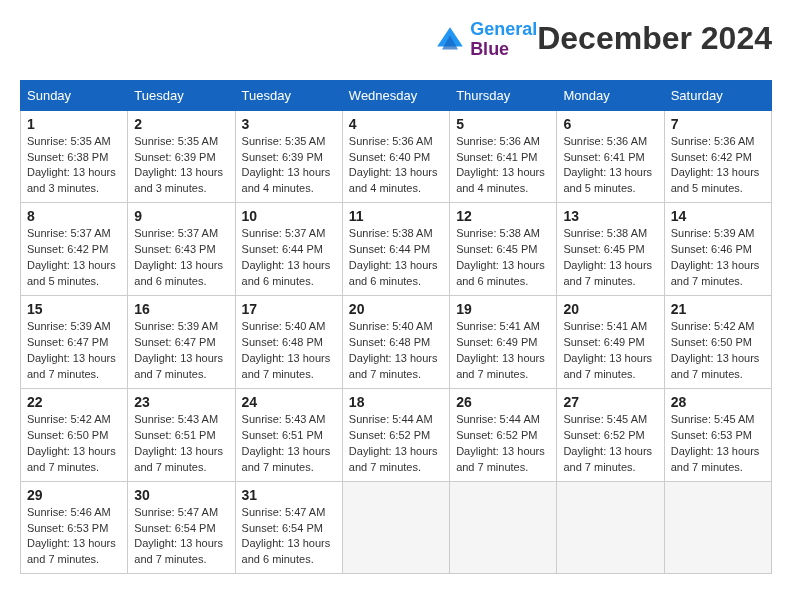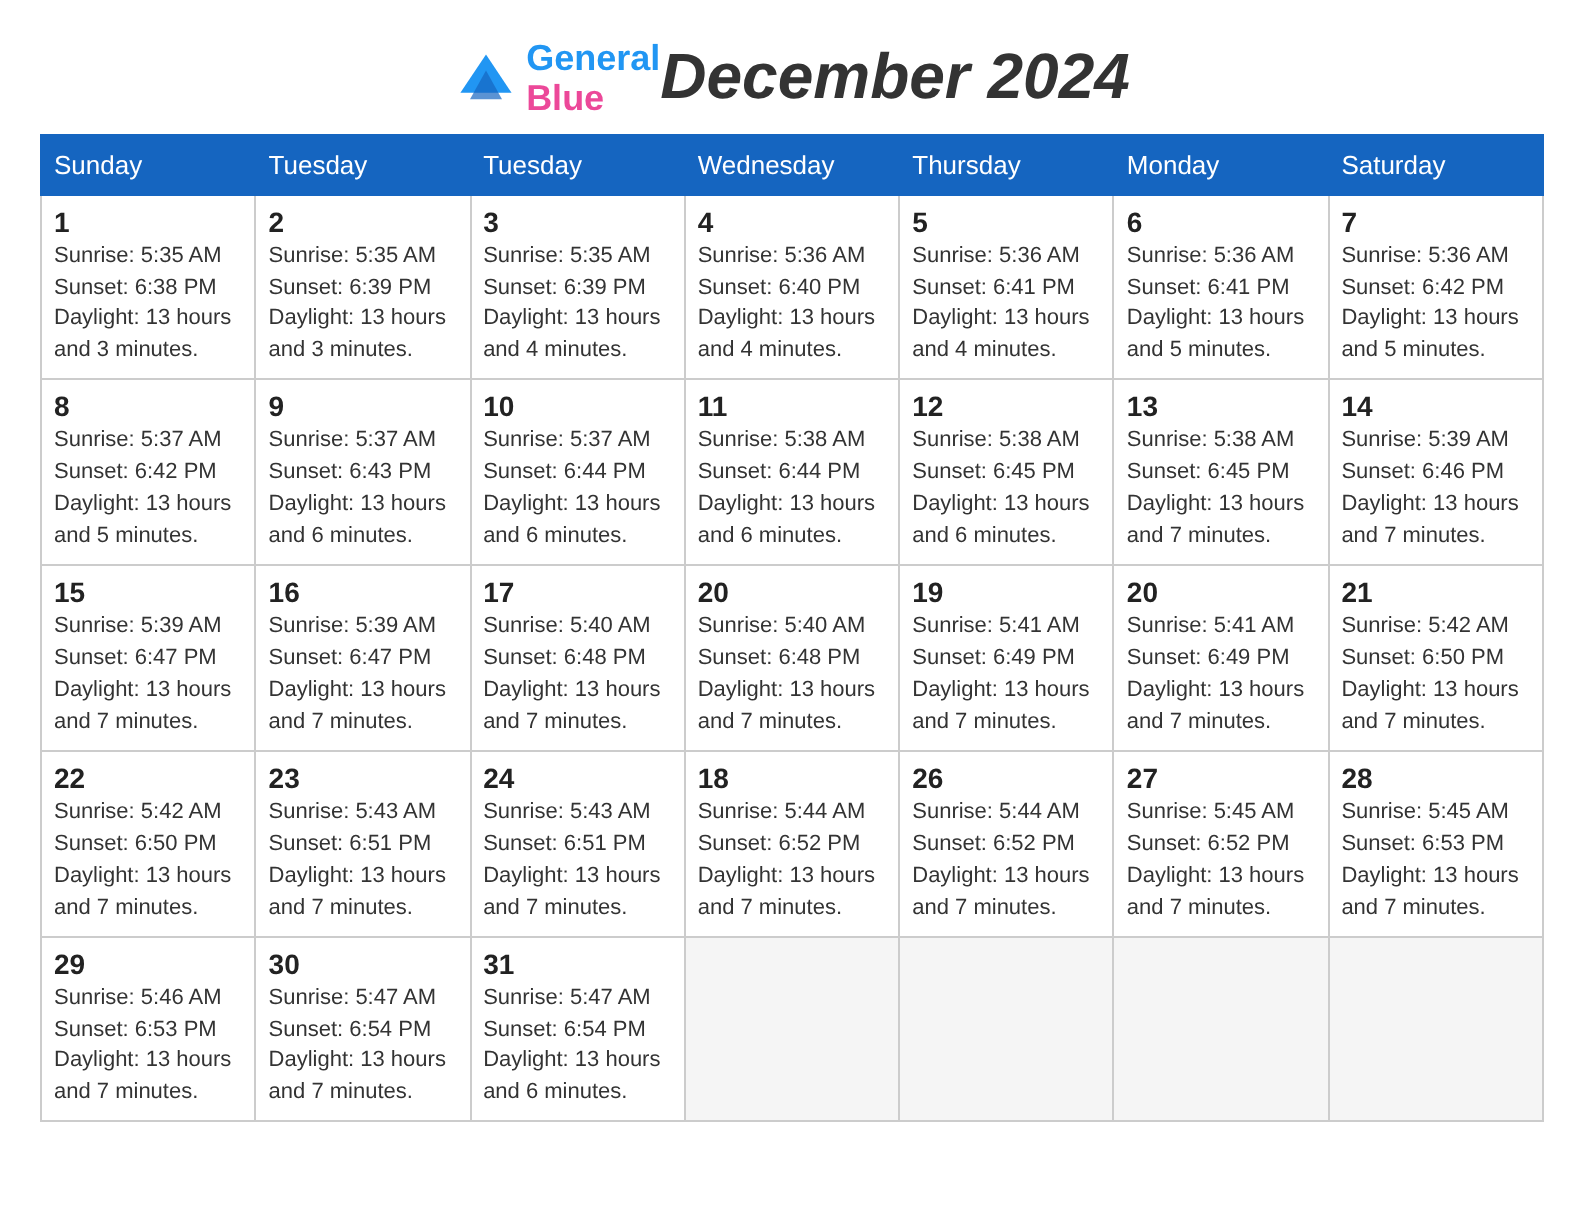--- a/index.html
+++ b/index.html
@@ -5,23 +5,23 @@
     * { box-sizing: border-box; margin: 0; padding: 0; }
     body {
       font-family: Arial, sans-serif;
       background: #fff;
       width: 792px;
       min-height: 612px;
       padding: 20px;
     }
     .header {
       display: flex;
-      justify-content: center;
+      justify-content: flex-end;
       align-items: flex-start;
-      margin-bottom: 7px;
+      margin-bottom: 20px;
     }
     .logo {
       display: flex;
       align-items: center;
       gap: 4px;
     }
     .logo-text {
       font-size: 18px;
       font-weight: bold;
       color: #333;
@@ -34,21 +34,20 @@
       width: 32px;
       height: 32px;
     }
     .title-block {
       text-align: right;
     }
     .month-title {
       font-size: 32px;
       font-weight: bold;
       color: #333;
-      font-style: italic;
     }
     .location {
       font-size: 15px;
       color: #555;
     }
     .calendar {
       width: 100%;
       border-collapse: collapse;
       font-size: 11px;
       padding-left: 44px;
@@ -96,21 +95,21 @@
 <body>
 
 <div class="header">
   <div class="logo">
     <svg class="logo-icon" viewBox="0 0 40 40" width="40" height="40">
       <polygon points="20,4 36,28 4,28" fill="#2196f3"></polygon>
       <polygon points="20,14 30,32 10,32" fill="#1565c0" opacity="0.7"></polygon>
     </svg>
     <div class="logo-text">
       <div><span>General</span></div>
-      <div><span style="color:#ec4899;">Blue</span></div>
+      <div><span style="color:#701a75;">Blue</span></div>
     </div>
   </div>
   <div class="title-block">
     <div class="month-title">December 2024</div>
   </div>
 </div>
 
 <table class="calendar">
   <thead>
     <tr>

